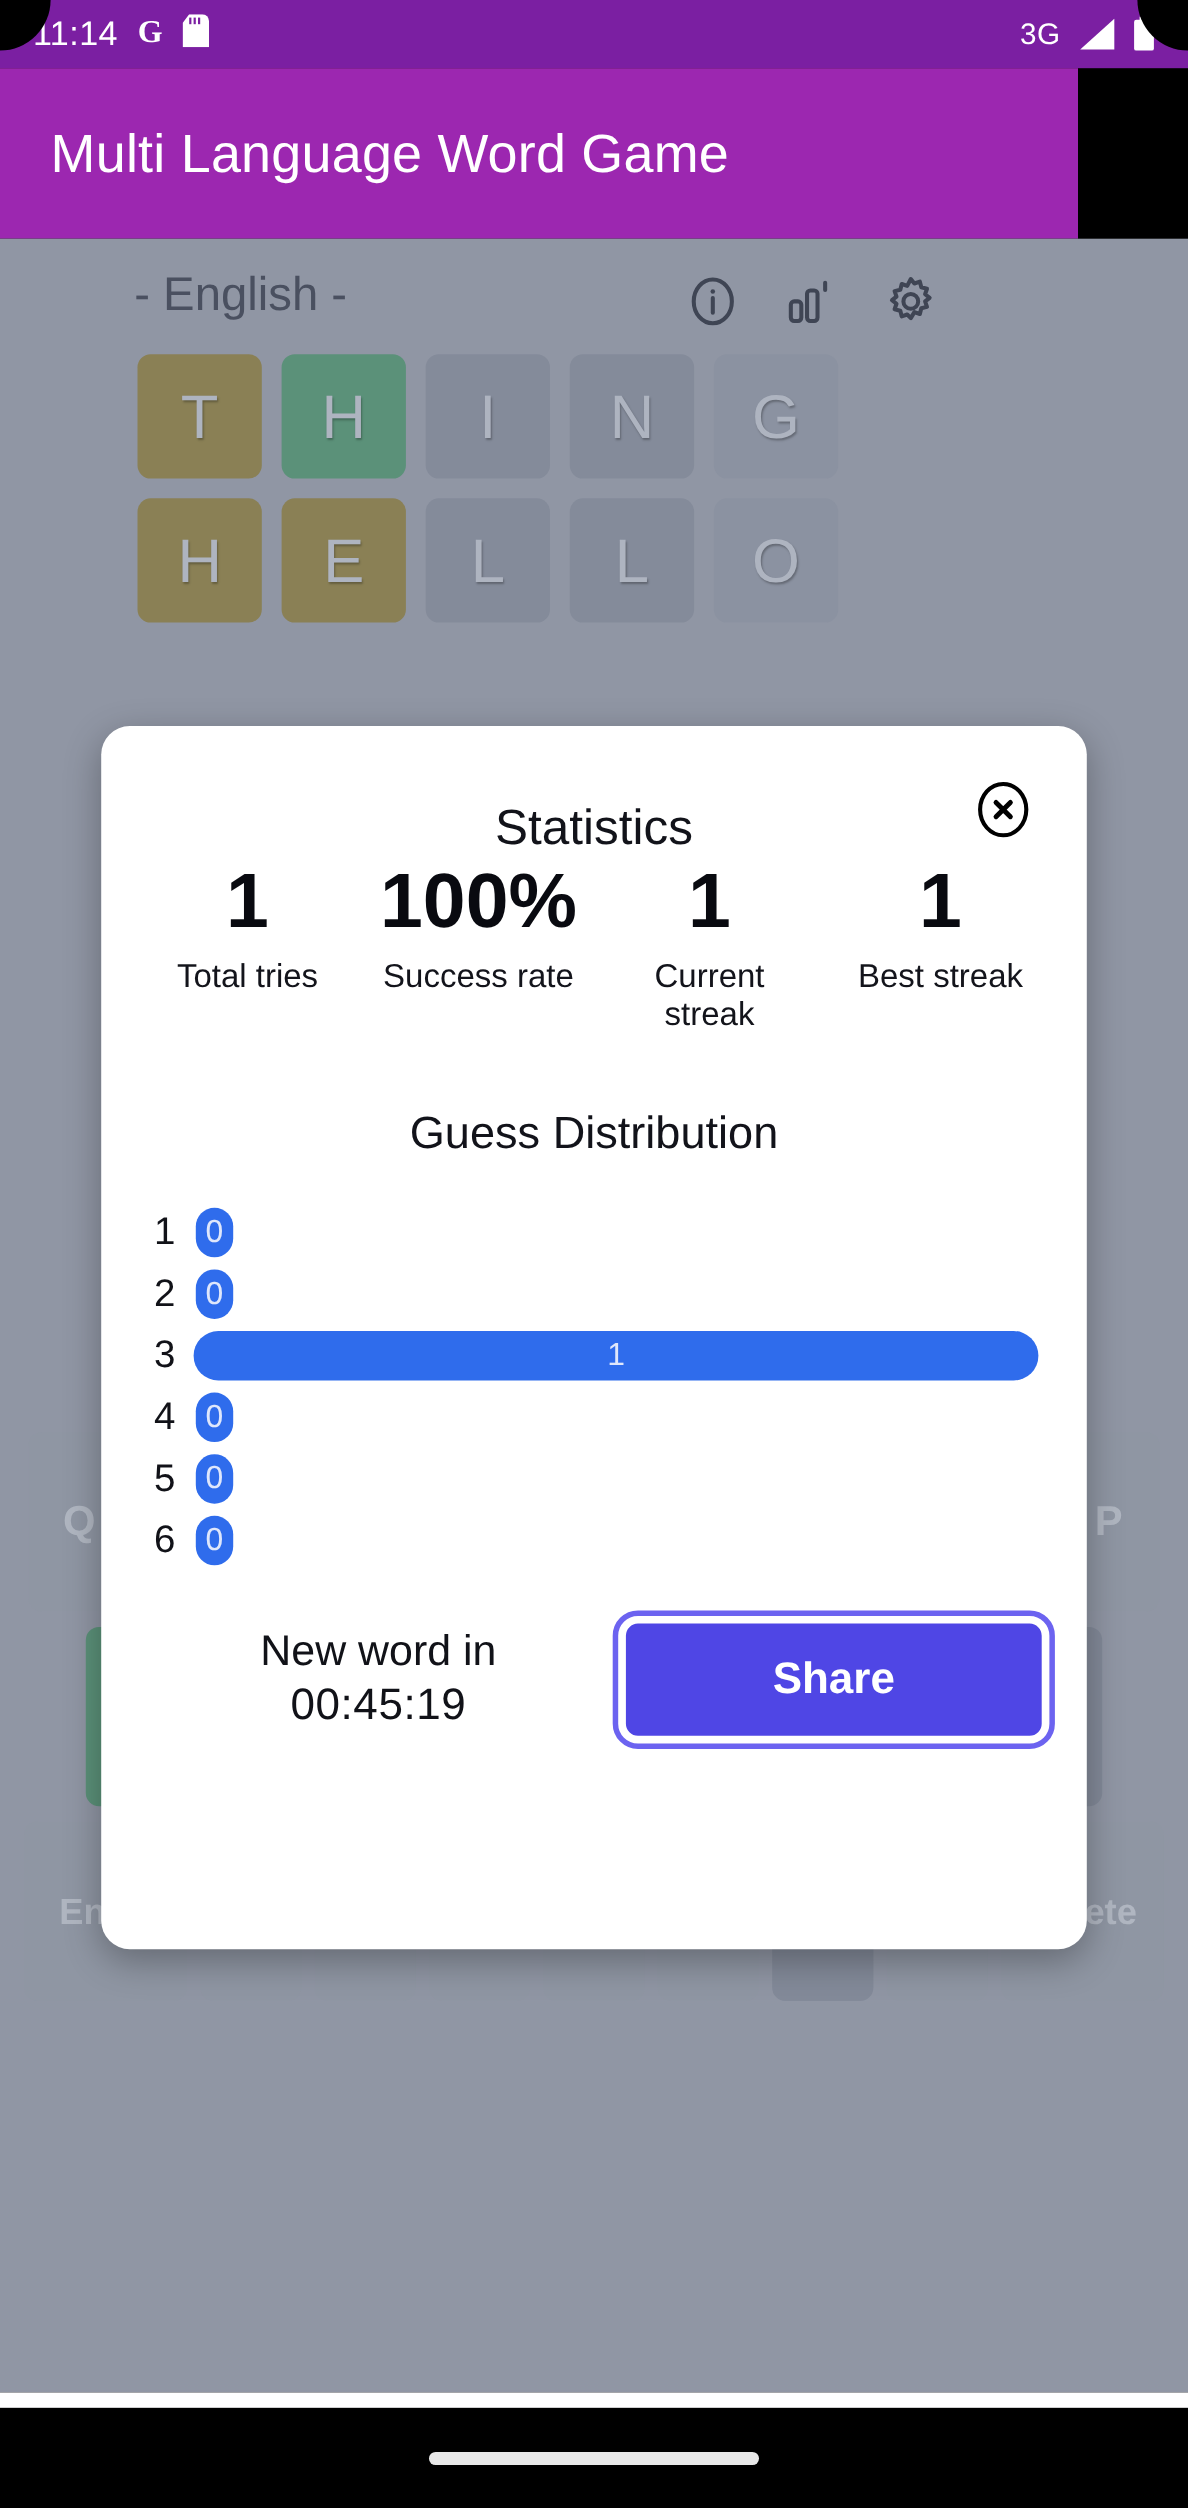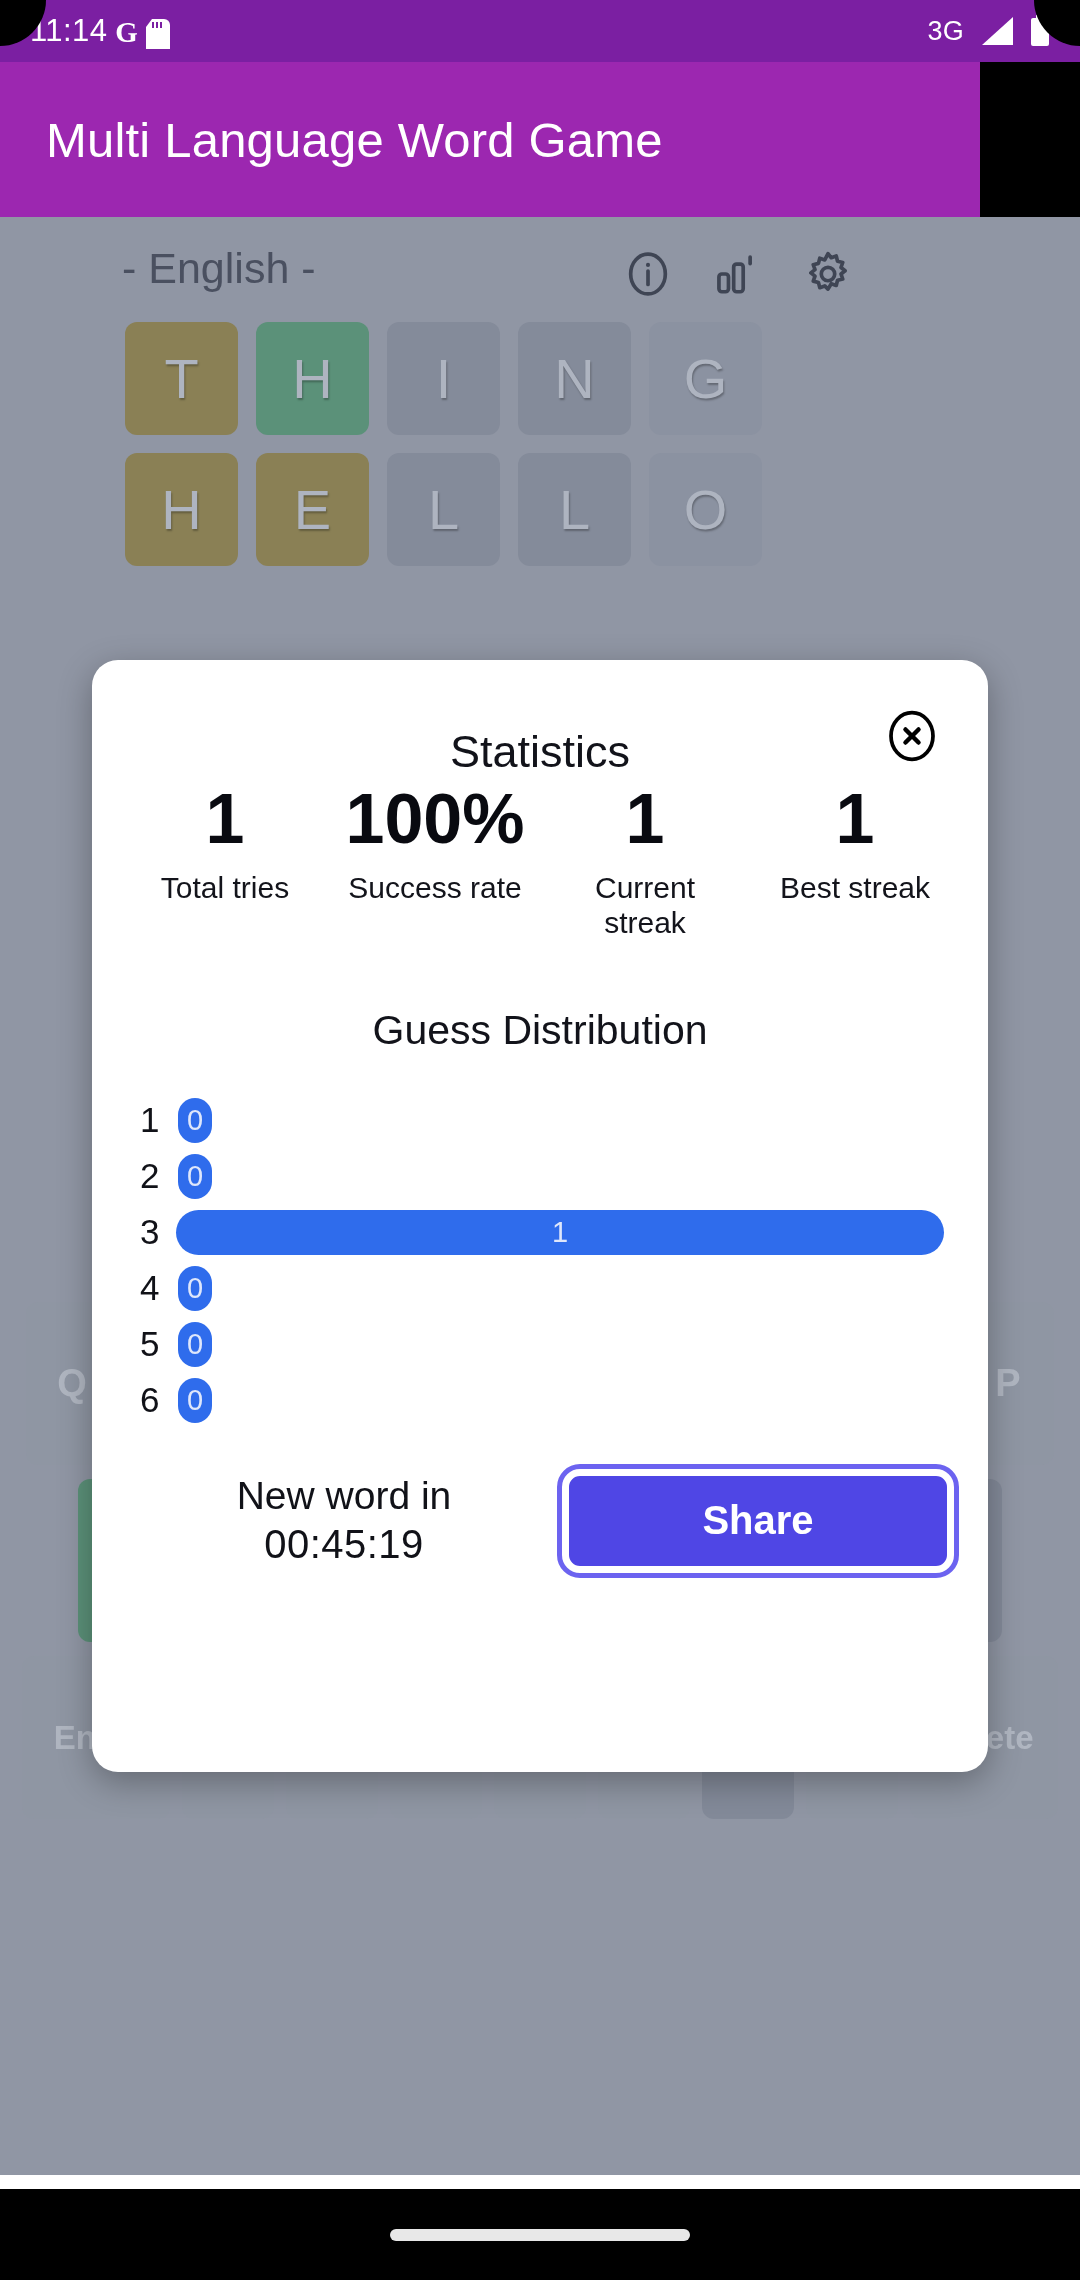--- a/index.html
+++ b/index.html
@@ -18,21 +18,21 @@
 
   
   #statusbar {
     position: absolute; left: 0; top: 0;
     width: 1080px; height: 62px;
     background: #7b1fa2;
     display: flex; align-items: center;
     padding: 0 30px;
     color: #fff;
   }
-  #statusbar .sb-left { display: flex; align-items: flex-end; gap: 8px; }
+  #statusbar .sb-left { display: flex; align-items: flex-start; gap: 18px; }
   #statusbar .sb-right { margin-left: auto; display: flex; align-items: center; gap: 16px; }
   .sb-time { font-size: 31px; font-weight: 400; letter-spacing: .4px; }
   .sb-gicon { font-size: 29px; font-weight: 700; font-family: "Liberation Serif", serif; }
   .sb-icon svg { display: block; }
   .sb-3g { font-size: 27px; letter-spacing: .3px; }
 
   
   #appbar {
     position: absolute; left: 0; top: 62px;
     width: 980px; height: 155px;
@@ -140,21 +140,21 @@
   .bar.zero { justify-content: center; padding: 0; }
 
   .foot {
     display: flex; align-items: center;
     margin-top: 46px; padding: 0 34px;
   }
   .foot .timer { flex: 1; text-align: center; }
   .foot .timer .t1 { font-size: 39px; color: #111218; }
   .foot .timer .t2 { font-size: 40px; color: #111218; margin-top: 4px; letter-spacing: .5px; }
   .share-btn {
-    width: 392px; height: 104px;
+    width: 392px; height: 116px;
     background: #4f46e5;
     border: 7px solid #fff;
     outline: 5px solid #6c63f0;
     border-radius: 18px;
     color: #fff; font-size: 40px; font-weight: 700;
     display: flex; align-items: center; justify-content: center;
     cursor: pointer;
   }
 
   

